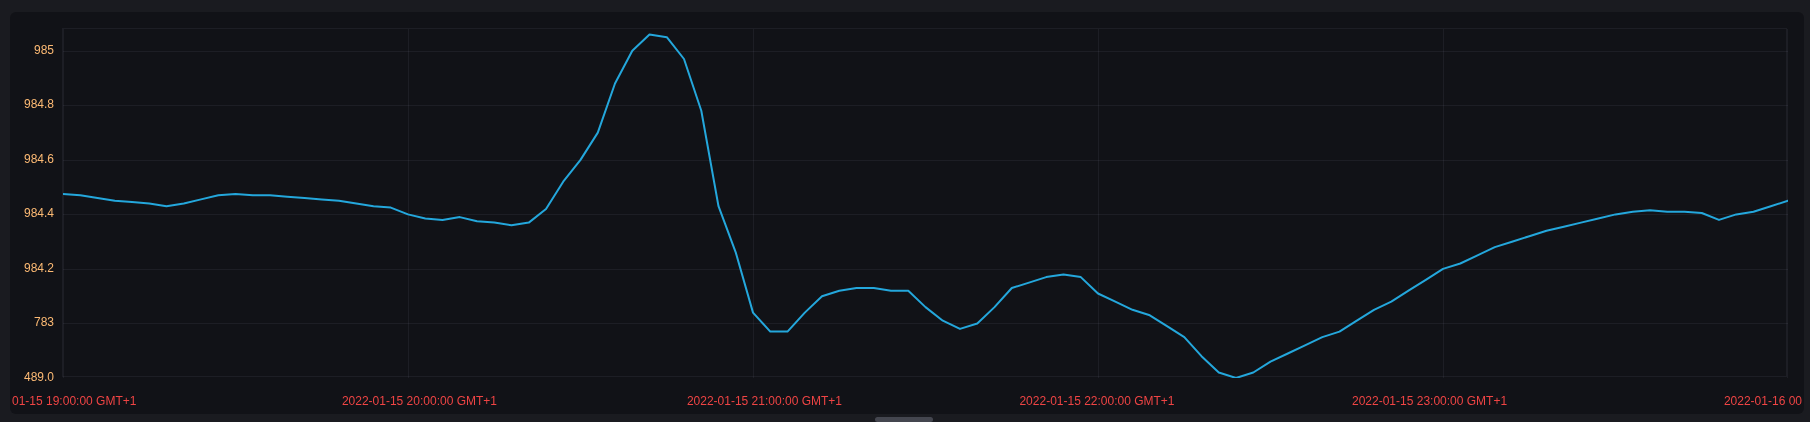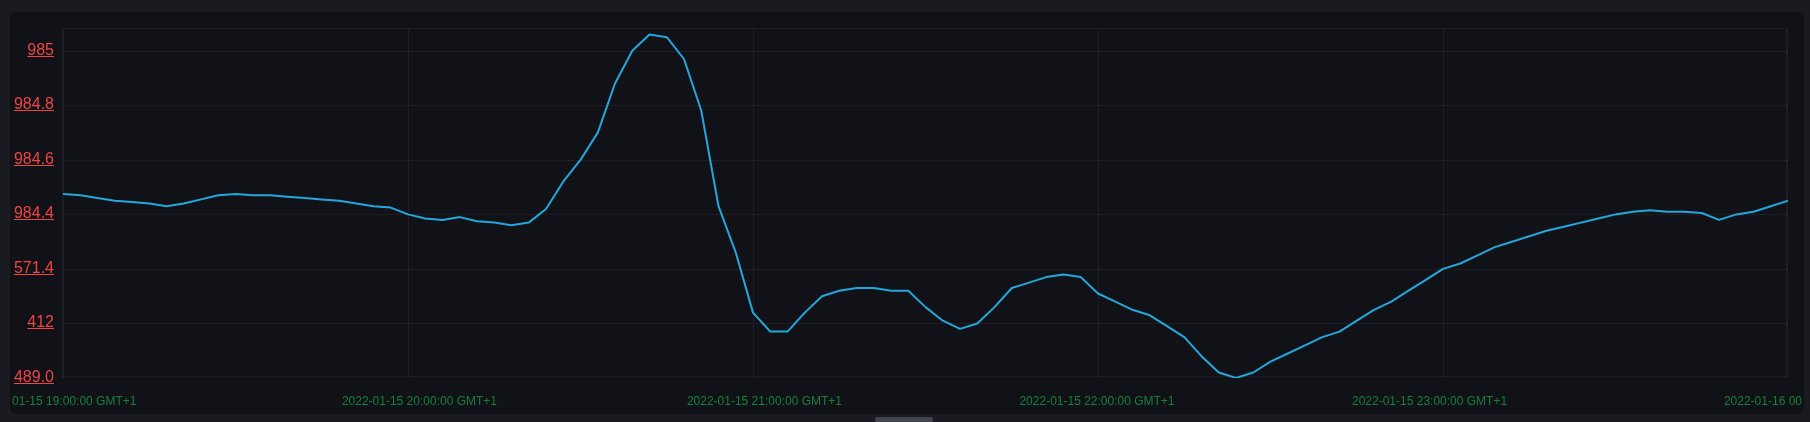--- a/index.html
+++ b/index.html
@@ -27,58 +27,57 @@
   .y-labels {
     position: absolute;
     left: 0; top: 16px;
     width: 44px; height: 349px;
   }
   .y-labels div {
     position: absolute;
     right: 0;
     width: 44px;
     text-align: right;
-    font-size: 16px;
+    font-size: 12px;
     line-height: 14px;
-    color: #ef4444;
+    color: #fdba74;
     white-space: nowrap;
-    text-decoration: underline;
   }
   .x-labels {
     position: absolute;
     left: 52px; top: 381px;
     width: 1725px; height: 18px;
   }
   .x-labels div {
     position: absolute;
     top: 0;
     font-size: 12px;
     line-height: 16px;
-    color: #15803d;
+    color: #ef4444;
     white-space: nowrap;
   }
   .scrollbar-thumb {
     position: absolute;
     left: 875px; top: 417px;
     width: 58px; height: 5px;
     background: #44464f;
     border-radius: 3px;
   }
 </style>
 </head>
 <body>
 
 <div class="panel">
   <div class="y-labels">
       <div style="top: 14.8125px;">985</div>
       <div style="top: 69.3438px;">984.8</div>
       <div style="top: 123.875px;">984.6</div>
       <div style="top: 178.406px;">984.4</div>
-      <div style="top: 232.937px;">571.4</div>
-      <div style="top: 287.469px;">412</div>
+      <div style="top: 232.937px;">984.2</div>
+      <div style="top: 287.469px;">783</div>
       <div style="top: 342px;">489.0</div>
     </div>
   <div class="plot">
     <svg width="1725" height="349" viewBox="0 0 1725 349">
         <g stroke="rgba(204,204,220,0.07)" stroke-width="1">
           <line x1="0" x2="1725" y1="22.5" y2="22.5"></line>
           <line x1="0" x2="1725" y1="76.5" y2="76.5"></line>
           <line x1="0" x2="1725" y1="131.5" y2="131.5"></line>
           <line x1="0" x2="1725" y1="185.5" y2="185.5"></line>
           <line x1="0" x2="1725" y1="240.5" y2="240.5"></line>

